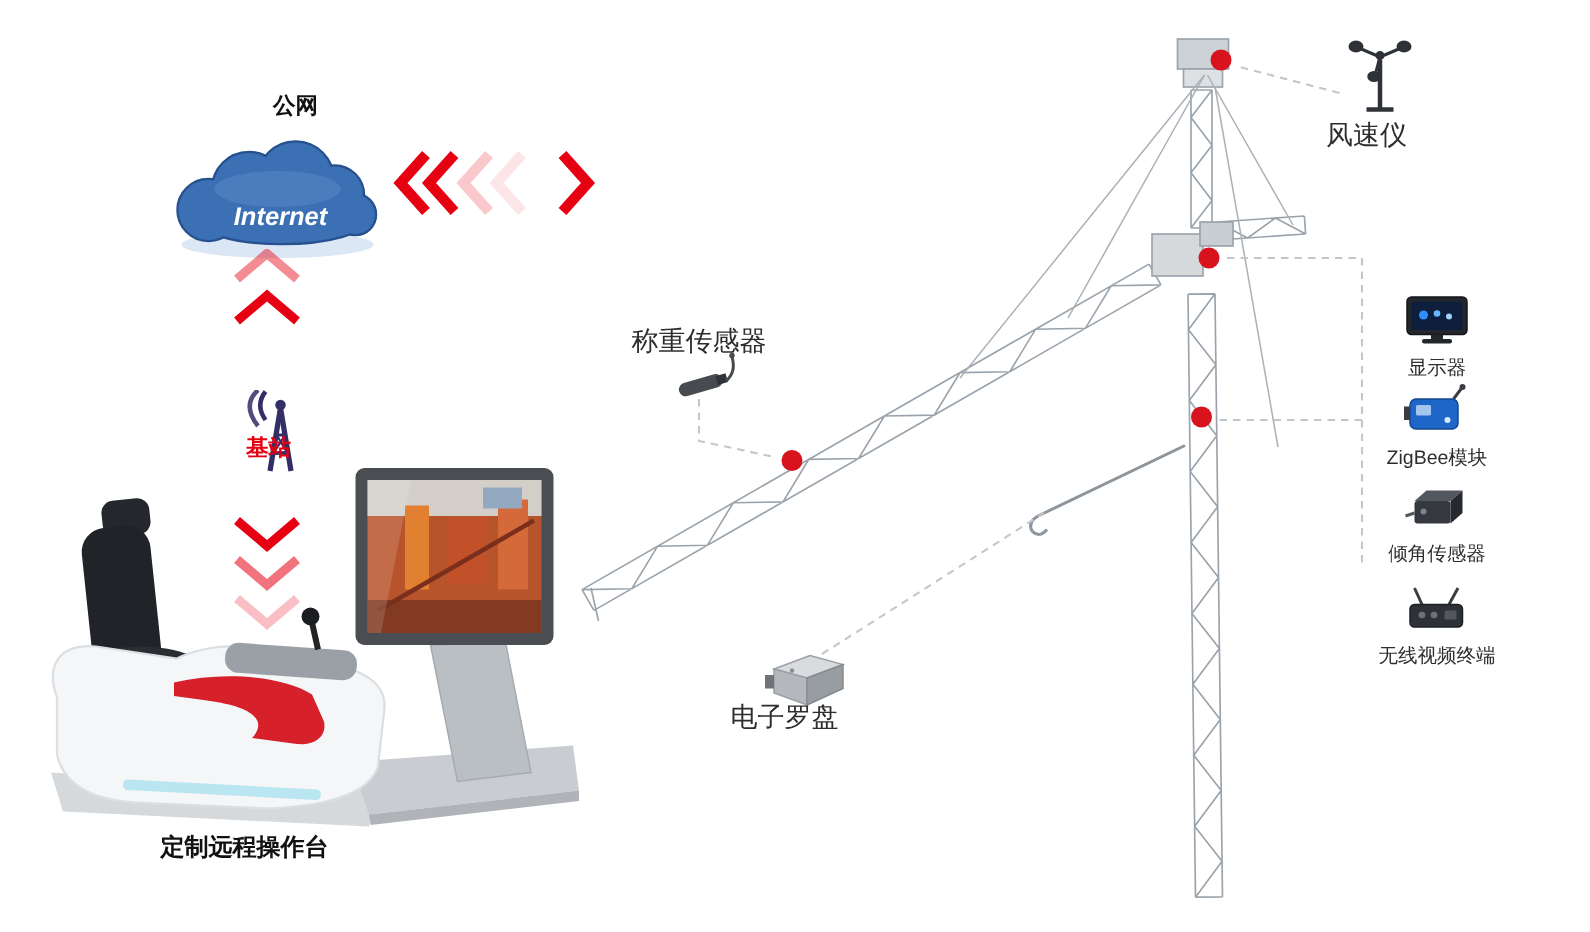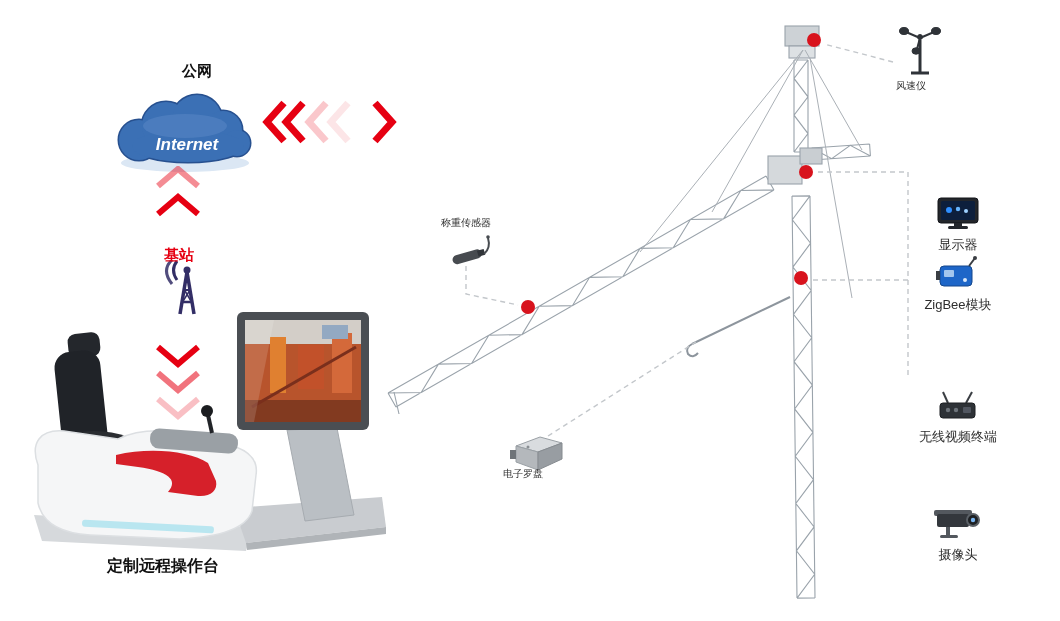--- a/index.html
+++ b/index.html
@@ -1,24 +1,24 @@
 <!DOCTYPE html>
 <html><head>
 <meta charset="utf-8">
 <style>
   html,body{margin:0;padding:0;background:#fff;}
   .canvas{
     position:relative;width:1060px;height:621px;background:#ffffff;overflow:hidden;
     font-family:"Liberation Sans","DejaVu Sans",sans-serif;
   }
   .abs{position:absolute;}
-  .label{position:absolute;color:#2d2d2d;font-size:10px;text-align:center;line-height:1.2;}
+  .label{position:absolute;color:#2d2d2d;font-size:18px;text-align:center;line-height:1.2;}
   .label.bold{font-weight:bold;font-size:15px;color:#111;}
   .label.big{font-size:16px;}
-  .label.red{color:#e60012;}
+  .label.red{color:#e60012;margin-top:44px;}
   .col-item{position:absolute;left:902px;width:112px;display:flex;flex-direction:column;align-items:center;gap:4px;}
   .label-sm{font-size:13px;color:#2d2d2d;text-align:right;white-space:nowrap;}
   .chev{stroke:#e60012;fill:none;stroke-width:7;stroke-linejoin:miter;}
   .chevv{stroke:#e60012;fill:none;stroke-width:6;stroke-linejoin:miter;}
   svg{display:block;}
 </style>
 </head>
 <body>
 
 <div class="canvas">
@@ -228,39 +228,38 @@
       <line x1="34" y1="10" x2="40" y2="2" stroke="#3a3e43" stroke-width="2"></line>
       <circle cx="40" cy="2" r="2" fill="#3a3e43"></circle>
       <rect x="5" y="10" width="32" height="20" rx="4" fill="#1e66c8" stroke="#14478c"></rect>
       <rect x="9" y="14" width="10" height="7" rx="1" fill="#bcd7f5" opacity="0.85"></rect>
       <rect x="1" y="15" width="4" height="9" fill="#3a3e43"></rect>
       <circle cx="30" cy="24" r="2" fill="#d9e8fa"></circle>
     </svg>
     <div class="label-sm">ZigBee模块</div>
   </div>
 
+  <div class="col-item" style="top:322px">
+    <svg width="46" height="34" viewBox="0 0 46 34">
+      <polygon points="8,12 16,5 40,5 32,12" fill="#53585e"></polygon>
+      <polygon points="32,12 40,5 40,20 32,27" fill="#26292d"></polygon>
+      <rect x="8" y="12" width="24" height="15" rx="2" fill="#35393f"></rect>
+      <circle cx="14" cy="19" r="2" fill="#7d838a"></circle>
+      <line x1="2" y1="22" x2="8" y2="20" stroke="#53585e" stroke-width="2"></line>
+    </svg>
+    <div class="label-sm">倾角传感器</div>
+  </div>
 
   <div class="col-item" style="top:390px">
     <svg width="46" height="34" viewBox="0 0 46 34">
       <line x1="13" y1="13" x2="8" y2="2" stroke="#3a3e43" stroke-width="2"></line>
       <line x1="31" y1="13" x2="37" y2="2" stroke="#3a3e43" stroke-width="2"></line>
       <rect x="5" y="13" width="35" height="15" rx="3" fill="#2e3237" stroke="#1c1f23"></rect>
       <circle cx="13" cy="20" r="2.2" fill="#6d737a"></circle>
       <circle cx="21" cy="20" r="2.2" fill="#6d737a"></circle>
       <rect x="28" y="17" width="8" height="6" rx="1" fill="#515660"></rect>
     </svg>
     <div class="label-sm">无线视频终端</div>
   </div>
 
 
-  <div class="col-item" style="top:504px">
-    <svg width="52" height="38" viewBox="0 0 52 38">
-      <rect x="2" y="6" width="38" height="6" rx="2" fill="#53585e"></rect>
-      <rect x="5" y="10" width="32" height="13" rx="2" fill="#33373c"></rect>
-      <circle cx="41" cy="16" r="6" fill="#1d2023" stroke="#5a6066" stroke-width="2"></circle>
-      <circle cx="41" cy="16" r="2.2" fill="#79b6f2"></circle>
-      <rect x="14" y="23" width="4" height="8" fill="#53585e"></rect>
-      <rect x="8" y="31" width="18" height="3" rx="1.5" fill="#53585e"></rect>
-    </svg>
-    <div class="label-sm">摄像头</div>
-  </div>
 
 </div>
 
 </body></html>

